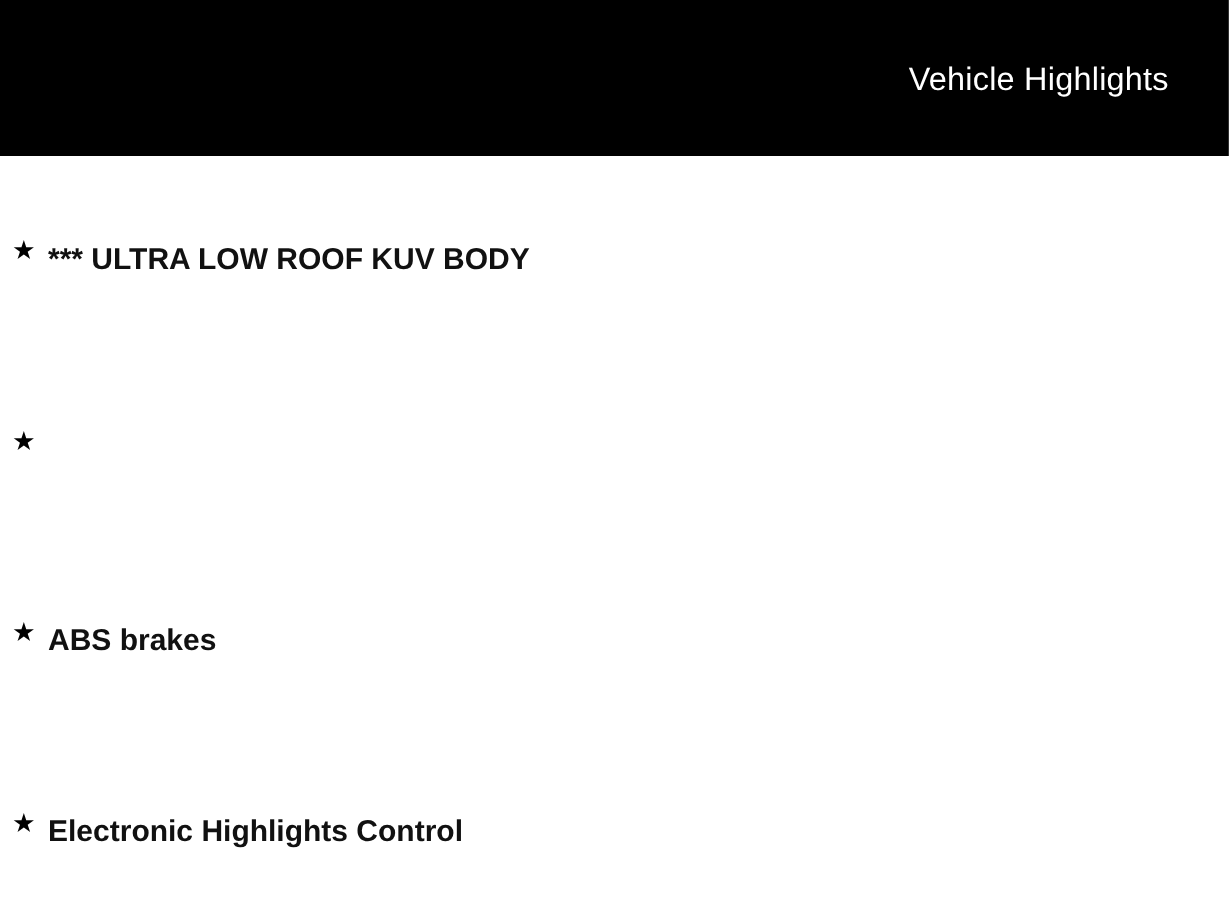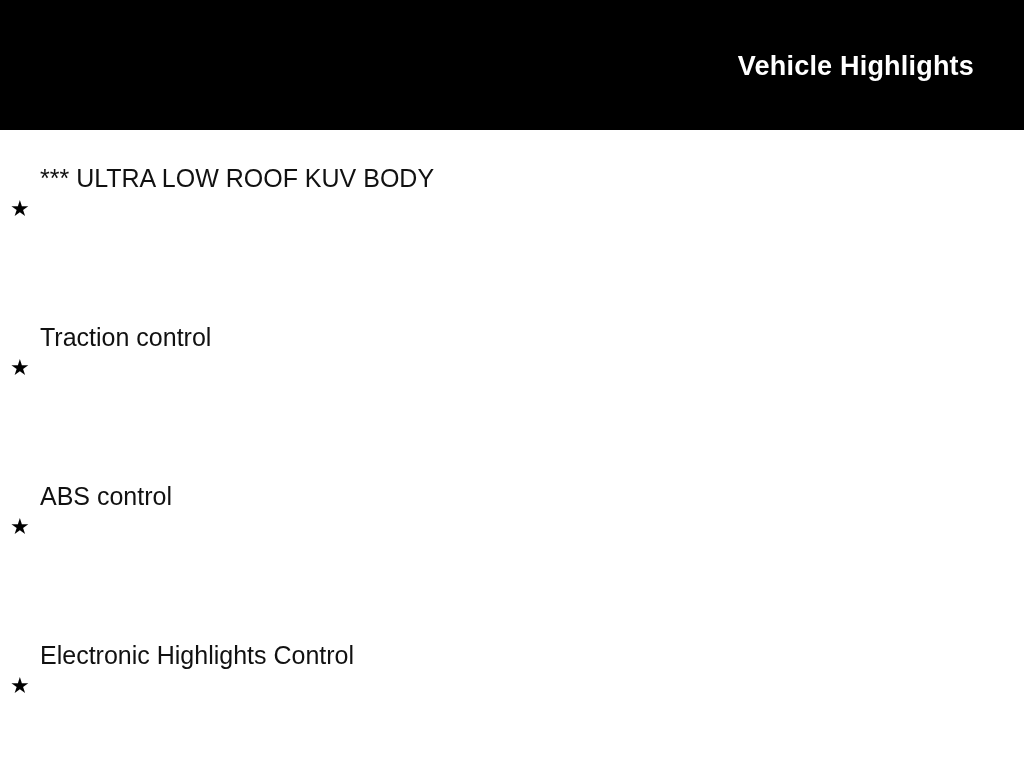--- a/index.html
+++ b/index.html
@@ -27,21 +27,21 @@
     height: 130px;
     background: #000000;
   }
   .header-title {
     position: absolute;
     right: 50px;
     top: 49px;
     color: #ffffff;
     font-size: 27px;
     line-height: 34px;
-    font-weight: 700;
+    font-weight: 400;
     letter-spacing: 0.2px;
     white-space: nowrap;
   }
   .highlights {
     position: absolute;
     left: 0;
     top: 130px;
     width: 1024px;
   }
   .highlight-row {
@@ -54,25 +54,25 @@
     width: 30px;
     margin-left: 10px;
     margin-top: 66px;
     color: #000000;
     font-size: 22px;
     line-height: 26px;
     text-align: left;
     flex: 0 0 auto;
   }
   .highlight-label {
-    margin-top: 32px;
+    margin-top: 70px;
     color: #111111;
     font-size: 25px;
     line-height: 32px;
-    font-weight: 400;
+    font-weight: 700;
     white-space: nowrap;
   }
 </style>
 </head>
 <body>
 
 <div class="page">
 
   <div class="header-bar">
     <div class="header-title">Vehicle Highlights</div>
@@ -80,26 +80,25 @@
 
   <div class="highlights">
 
     <div class="highlight-row">
       <span class="bullet-star">★</span>
       <span class="highlight-label">*** ULTRA LOW ROOF KUV BODY</span>
     </div>
 
     <div class="highlight-row">
       <span class="bullet-star">★</span>
-      <span class="highlight-label">Traction control</span>
     </div>
 
     <div class="highlight-row">
       <span class="bullet-star">★</span>
-      <span class="highlight-label">ABS control</span>
+      <span class="highlight-label">ABS brakes</span>
     </div>
 
     <div class="highlight-row">
       <span class="bullet-star">★</span>
       <span class="highlight-label">Electronic Highlights Control</span>
     </div>
 
   </div>
 
 </div>

